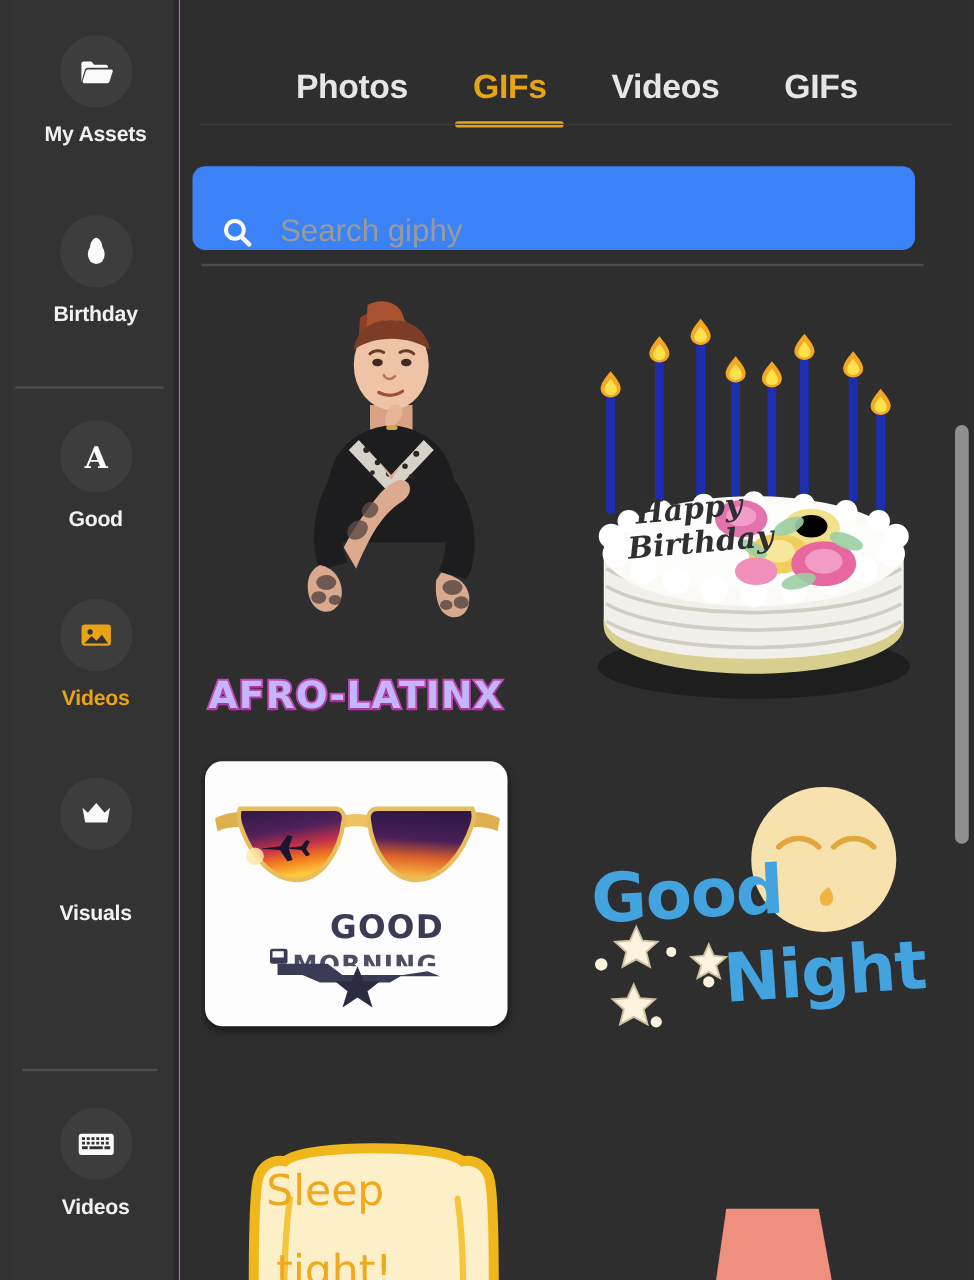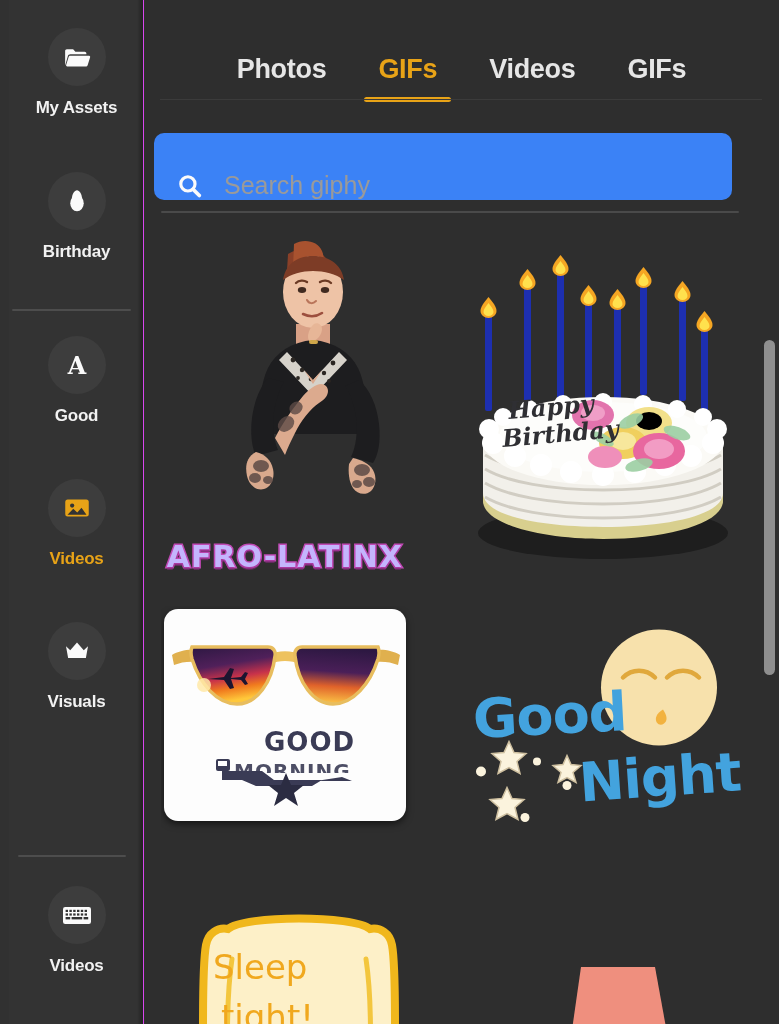--- a/index.html
+++ b/index.html
@@ -322,21 +322,21 @@
       <div class="nav-circle">
         <svg width="30" height="30" viewBox="0 0 24 24">
           <rect x="2.6" y="5.2" width="18.8" height="13.6" rx="2" fill="#e8a317"></rect>
           <circle cx="8.1" cy="10" r="1.7" fill="#333333"></circle>
           <path d="M4.4 17.4l4.6-4.8 3.2 3.1 3.4-3.9 4 5.6z" fill="#333333"></path>
         </svg>
       </div>
       <div class="nav-label">Videos</div>
     </div>
 
-    <div class="nav-item" style="top:622px;">
+    <div class="nav-item" style="top:622px;gap:29px;">
       <div class="nav-circle">
         <svg width="30" height="30" viewBox="0 0 24 24">
           <path d="M3.2 8.2l3.4 3.1L12 5.1l5.4 6.2 3.4-3.1-1.7 9.4H4.9z" fill="#fafafa"></path>
         </svg>
       </div>
       <div class="nav-label">Visuals</div>
     </div>
 
     <div class="sb-divider" style="left:18px; top:855px; width:108px;"></div>
 
@@ -624,21 +624,21 @@
         <div class="gn-night">Night</div>
       </div>
 
       <div class="gif-cell">
         <svg viewBox="0 0 260 265" style="position:absolute;left:6px;top:0;width:95%;height:100%;">
           <path d="M36 56c2-12 12-18 22-16 16-14 126-14 142 0 10-2 20 4 22 16 4 22 4 140 0 162
                    -2 12-12 18-22 16-16 14-126 14-142 0-10 2-20-4-22-16-4-22-4-140 0-162z" fill="#fdf0c8" stroke="#f0b71c" stroke-width="8"></path>
           <path d="M62 70c-6 40-6 110 0 150" stroke="#f3c63e" stroke-width="5" fill="none" stroke-linecap="round"></path>
           <path d="M196 70c6 40 6 110 0 150" stroke="#f3c63e" stroke-width="5" fill="none" stroke-linecap="round"></path>
         </svg>
-        <div class="pillow-text" style="left:52px; top:58px;">Sleep</div>
+        <div class="pillow-text" style="left:52px; top:44px;">Sleep</div>
         <div class="pillow-text" style="left:60px; top:108px;">tight!</div>
       </div>
 
       <div class="gif-cell">
         <svg viewBox="0 0 280 265" style="position:absolute;left:0;top:0;width:100%;height:100%;">
           <path d="M118 78h74l20 110c-20 14-84 16-110 2z" fill="#ef8f7e"></path>
           <path d="M118 78c-20 18-36 44-42 68 24 10 46 14 62 12z" fill="#ef8f7e" opacity="0"></path>
           <path d="M124 142c10 4 18 10 22 16" stroke="#1c1c1c" stroke-width="7" fill="none" stroke-linecap="round"></path>
           <path d="M178 142c-8 6-12 12-14 18" stroke="#1c1c1c" stroke-width="7" fill="none" stroke-linecap="round"></path>
           <path d="M56 168c16-12 38-14 54-6l-6 22c-18-8-36-6-50 4z" fill="#6fd0d8"></path>

